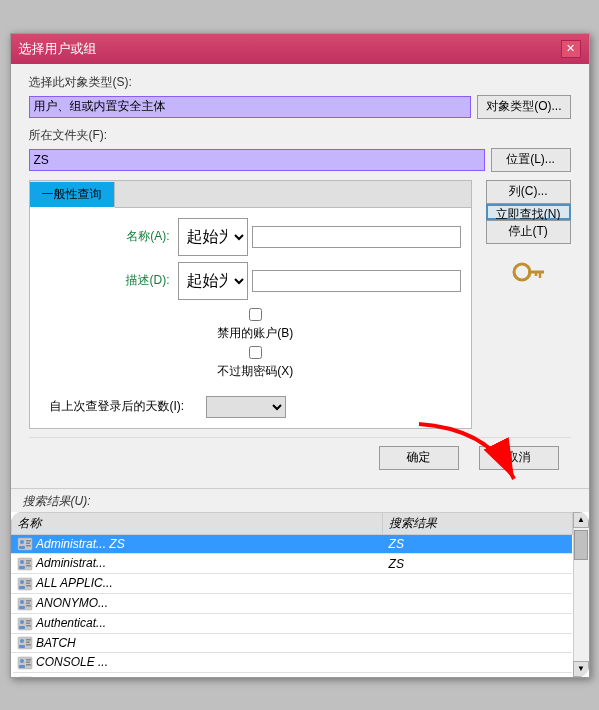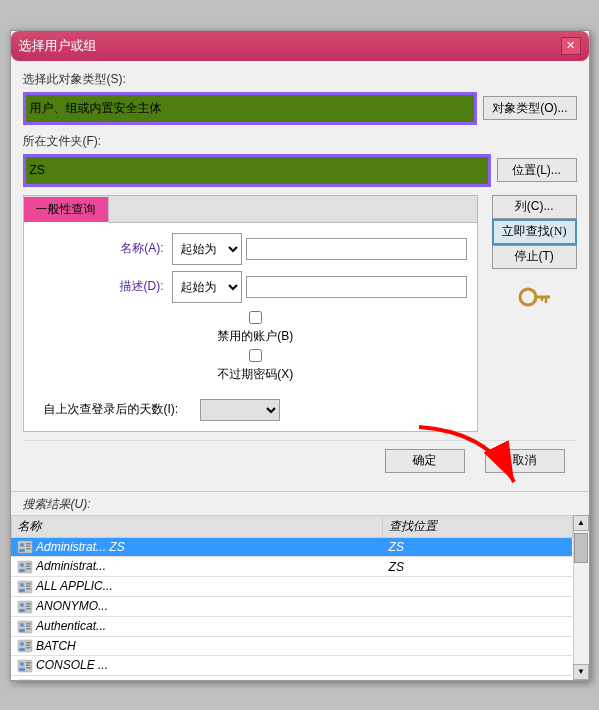--- a/index.html
+++ b/index.html
@@ -24,79 +24,77 @@
     }
 
     .title-bar {
       background: linear-gradient(to bottom, #d44a6e, #c03060);
       color: white;
       padding: 6px 8px;
       display: flex;
       justify-content: space-between;
       align-items: center;
       font-size: 13px;
-      border-radius: 8px;
     }
 
     .title-bar-close {
       background: #e05070;
       border: 1px solid #b02050;
       color: white;
       width: 20px;
       height: 18px;
       cursor: pointer;
       font-size: 11px;
       display: flex;
       align-items: center;
       justify-content: center;
     }
 
     .dialog-body {
-      padding: 10px 12px;
+      padding: 10px 18px;
       background: #f0f0f0;
     }
 
     .section-label {
       color: #333;
       margin-bottom: 4px;
       font-size: 12px;
     }
 
     .row-flex {
       display: flex;
       align-items: center;
       margin-bottom: 8px;
       gap: 6px;
     }
 
     .text-input {
       flex: 1;
-      height: 33px;
-      border: 3px solid #8b5cf6;
-      background: #4d7c0f;
+      height: 22px;
+      border: 1px solid #8b5cf6;
+      background: #c4b5fd;
       padding: 2px 4px;
       font-size: 12px;
     }
 
     .btn {
       height: 24px;
       min-width: 80px;
       background: #e8e8e8;
       border: 1px solid #999;
       cursor: pointer;
       font-size: 12px;
       padding: 0 8px;
       white-space: nowrap;
     }
 
     .btn-find {
       background: #dce8f0;
       border: 2px solid #5090c0;
-      height: 26px;
-      font-family: Liberation Serif, serif;
+      height: 16px;
     }
 
     .tab-container {
       border: 1px solid #bbb;
       background: white;
       margin-bottom: 8px;
     }
 
     .tab-header {
       display: flex;
@@ -106,55 +104,55 @@
 
     .tab-item {
       padding: 4px 12px;
       cursor: pointer;
       border-right: 1px solid #bbb;
       font-size: 12px;
       background: #dcdcdc;
     }
 
     .tab-item.active {
-      background: #ec4899;
+      background: #0ea5e9;
       border-bottom: 1px solid white;
       position: relative;
       top: 1px;
     }
 
     .tab-content {
       padding: 10px;
     }
 
     .query-grid {
       display: grid;
       grid-template-columns: 130px 1fr;
       gap: 6px 8px;
       align-items: center;
       margin-bottom: 8px;
     }
 
     .query-label {
       text-align: right;
       font-size: 12px;
-      color: #4c1d95;
+      color: #15803d;
     }
 
     .query-row {
       display: flex;
       align-items: center;
       gap: 4px;
     }
 
     .dropdown {
-      height: 32px;
+      height: 38px;
       border: 1px solid #999;
       background: white;
-      font-size: 12px;
+      font-size: 16px;
       padding: 1px 4px;
       width: 70px;
     }
 
     .query-text-input {
       flex: 1;
       height: 22px;
       border: 1px solid #999;
       background: white;
       padding: 2px 4px;
@@ -281,20 +279,21 @@
       height: 30px;
       background: #c0c0c0;
       border: 1px solid #999;
       margin: 2px 0;
     }
 
     .table-with-scroll {
       display: flex;
       max-height: 165px;
       overflow: hidden;
+      border-radius: 11px;
     }
 
     .table-container {
       flex: 1;
       overflow: hidden;
     }
 
     .arrow-red {
       position: absolute;
       right: 60px;
@@ -401,21 +400,21 @@
   </div>
 
   <div class="results-section">
     <div class="results-label">搜索结果(U):</div>
     <div class="table-with-scroll">
       <div class="table-container">
         <table class="results-table">
           <thead>
             <tr>
               <th>名称</th>
-              <th>查找位置</th>
+              <th>搜索结果</th>
             </tr>
           </thead>
           <tbody id="results-tbody">
           <tr class="row-selected">
                 <td><svg class="icon-user" viewBox="0 0 16 14" width="16" height="14">
     <rect x="1" y="1" width="14" height="12" rx="1" fill="#c8c8c8" stroke="#aaa" stroke-width="0.5"></rect>
     <rect x="3" y="3" width="4" height="4" rx="2" fill="#6090d0"></rect>
     <rect x="2" y="9" width="6" height="3" rx="1" fill="#6090d0"></rect>
     <rect x="9" y="3" width="5" height="1.5" rx="0.5" fill="#888"></rect>
     <rect x="9" y="5.5" width="4" height="1.5" rx="0.5" fill="#888"></rect>

